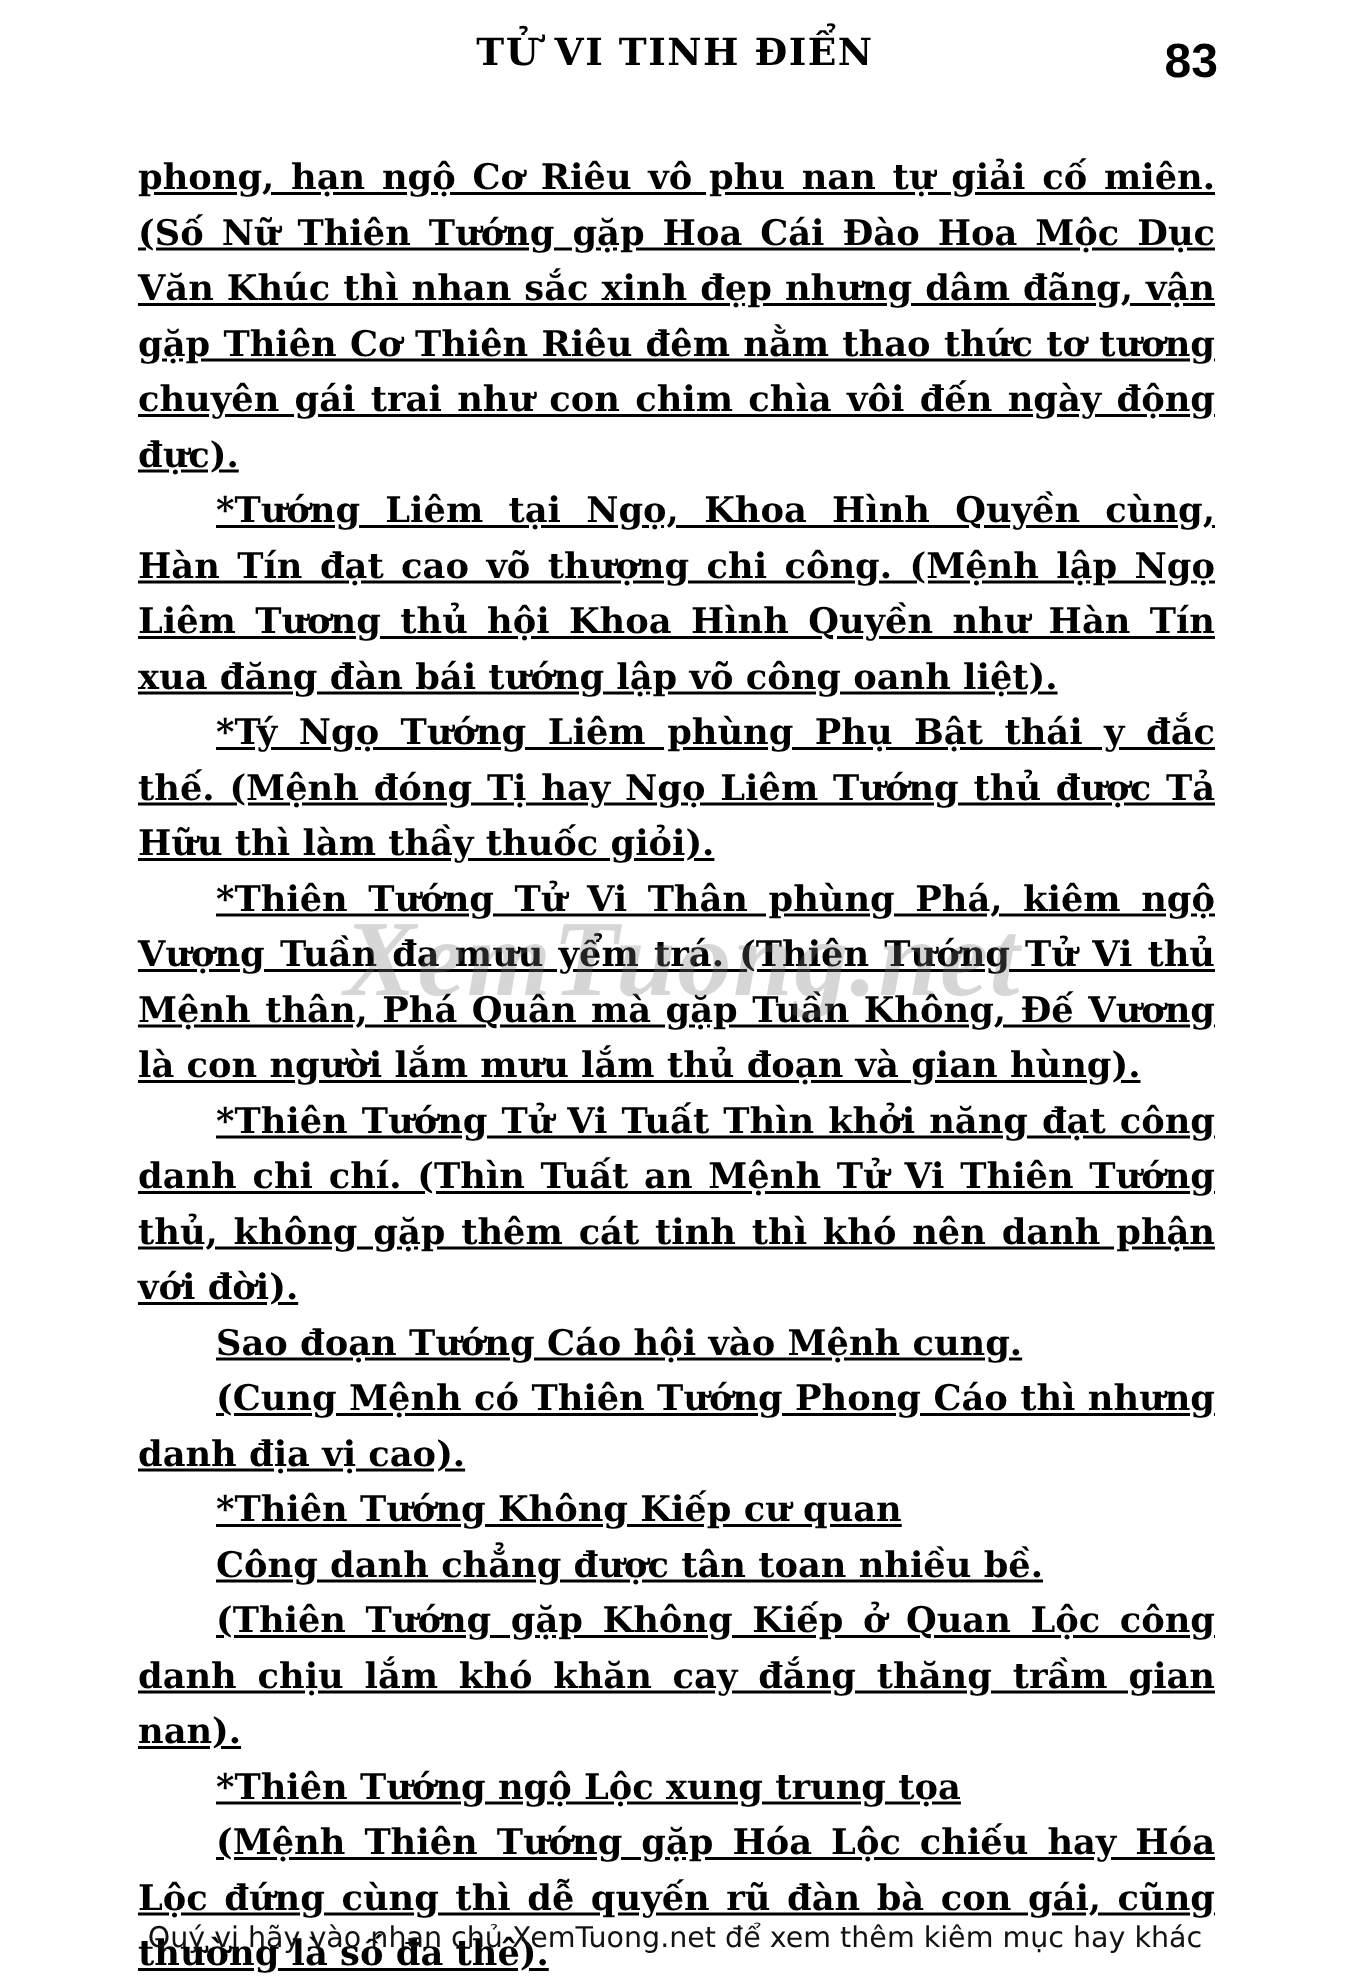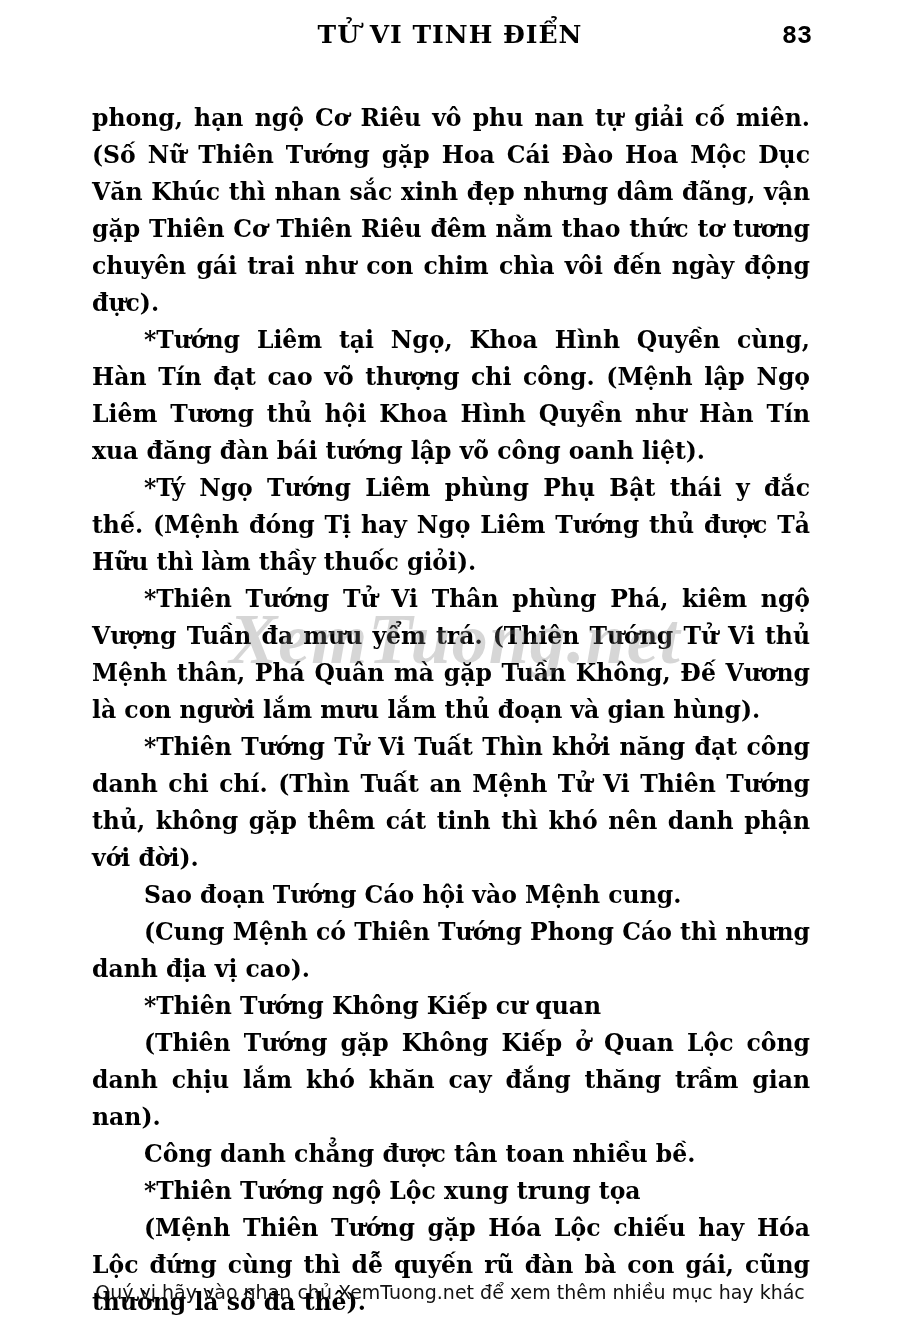--- a/index.html
+++ b/index.html
@@ -36,39 +36,40 @@
     font-family: "DejaVu Serif", serif;
     font-weight: bold;
     font-size: 25px;
     letter-spacing: 1px;
     top: 0;
   }
   .page-number {
     position: absolute;
     right: 88px;
     top: 2px;
-    font-family: Liberation Mono, monospace;
+    font-family: Liberation Sans, sans-serif;
     font-weight: bold;
-    font-size: 25px;
+    font-size: 32px;
   }
   .body-text {
     position: absolute;
     top: 100px;
     left: 92px;
     width: 718px;
     font-family: "DejaVu Serif", serif;
     font-size: 23.5px;
     line-height: 37px;
     font-weight: bold;
     text-align: justify;
     text-justify: inter-word;
   }
   .para {
     margin: 0;
     text-indent: 0;
+    text-decoration: underline;
   }
   .para.indent {
     text-indent: 52px;
   }
   .watermark {
     position: absolute;
     left: 95px;
     top: 598px;
     width: 720px;
     text-align: center;
@@ -107,26 +108,26 @@
 
   <div class="body-text">
     <p class="para">phong, hạn ngộ Cơ Riêu vô phu nan tự giải cố miên. (Số Nữ Thiên Tướng gặp Hoa Cái Đào Hoa Mộc Dục Văn Khúc thì nhan sắc xinh đẹp nhưng dâm đãng, vận gặp Thiên Cơ Thiên Riêu đêm nằm thao thức tơ tương chuyên gái trai như con chim chìa vôi đến ngày động đực).</p>
     <p class="para indent">*Tướng Liêm tại Ngọ, Khoa Hình Quyền cùng, Hàn Tín đạt cao võ thượng chi công. (Mệnh lập Ngọ Liêm Tương thủ hội Khoa Hình Quyền như Hàn Tín xua đăng đàn bái tướng lập võ công oanh liệt).</p>
     <p class="para indent">*Tý Ngọ Tướng Liêm phùng Phụ Bật thái y đắc thế. (Mệnh đóng Tị hay Ngọ Liêm Tướng thủ được Tả Hữu thì làm thầy thuốc giỏi).</p>
     <p class="para indent">*Thiên Tướng Tử Vi Thân phùng Phá, kiêm ngộ Vượng Tuần đa mưu yểm trá. (Thiên Tướng Tử Vi thủ Mệnh thân, Phá Quân mà gặp Tuần Không, Đế Vương là con người lắm mưu lắm thủ đoạn và gian hùng).</p>
     <p class="para indent">*Thiên Tướng Tử Vi Tuất Thìn khởi năng đạt công danh chi chí. (Thìn Tuất an Mệnh Tử Vi Thiên Tướng thủ, không gặp thêm cát tinh thì khó nên danh phận với đời).</p>
     <p class="para indent">Sao đoạn Tướng Cáo hội vào Mệnh cung.</p>
     <p class="para indent">(Cung Mệnh có Thiên Tướng Phong Cáo thì nhưng danh địa vị cao).</p>
     <p class="para indent">*Thiên Tướng Không Kiếp cư quan</p>
+    <p class="para indent">Công danh chẳng được tân toan nhiều bề.</p>
     <p class="para indent">(Thiên Tướng gặp Không Kiếp ở Quan Lộc công danh chịu lắm khó khăn cay đắng thăng trầm gian nan).</p>
-    <p class="para indent">Công danh chẳng được tân toan nhiều bề.</p>
     <p class="para indent">*Thiên Tướng ngộ Lộc xung trung tọa</p>
     <p class="para indent">(Mệnh Thiên Tướng gặp Hóa Lộc chiếu hay Hóa Lộc đứng cùng thì dễ quyến rũ đàn bà con gái, cũng thường là số đa thê).</p>
 
   </div>
 
   <div class="watermark">XemTuong.net</div>
 
   <div class="footer">
-    <span>Quý vị hãy vào nhan chủ </span><span class="brand">XemTuong.net</span><span> để xem thêm nhiều mục hay khác</span>
+    <span>Quý vị hãy vào nhan chủ </span><span class="brand">XemTuong.net</span><span> để xem thêm kiêm mục hay khác</span>
   </div>
 
 </div>
 
 </body></html>

